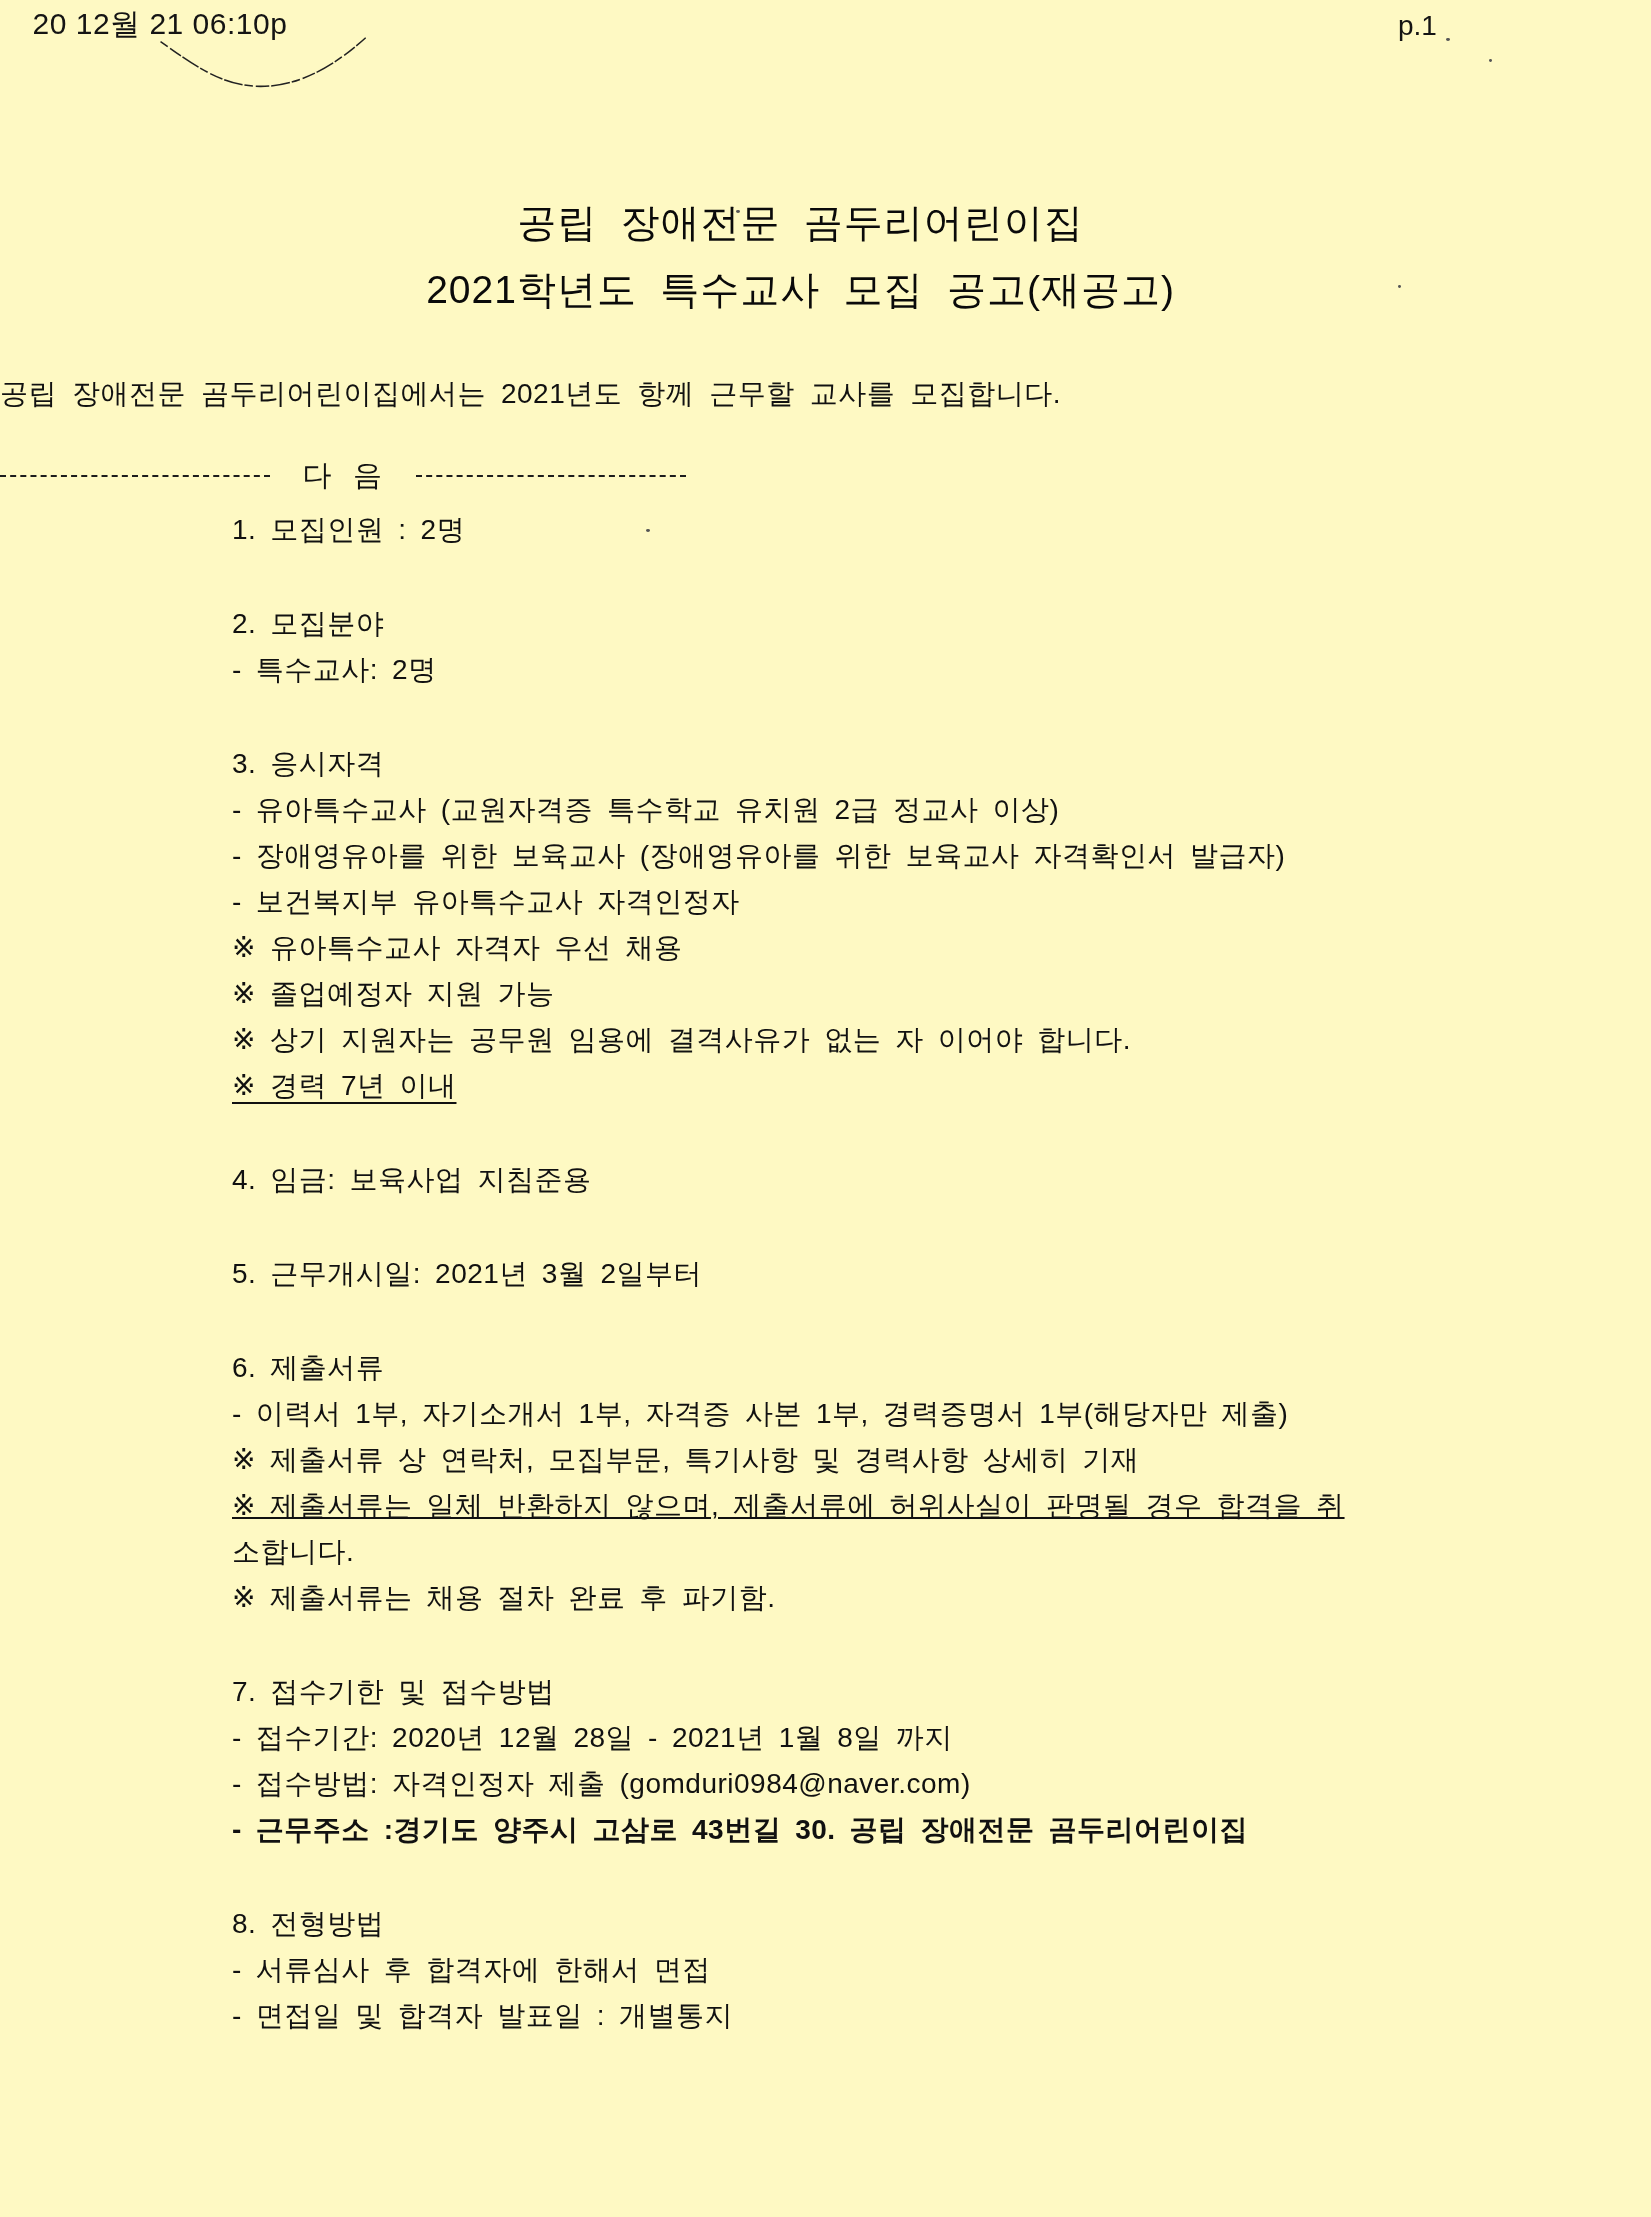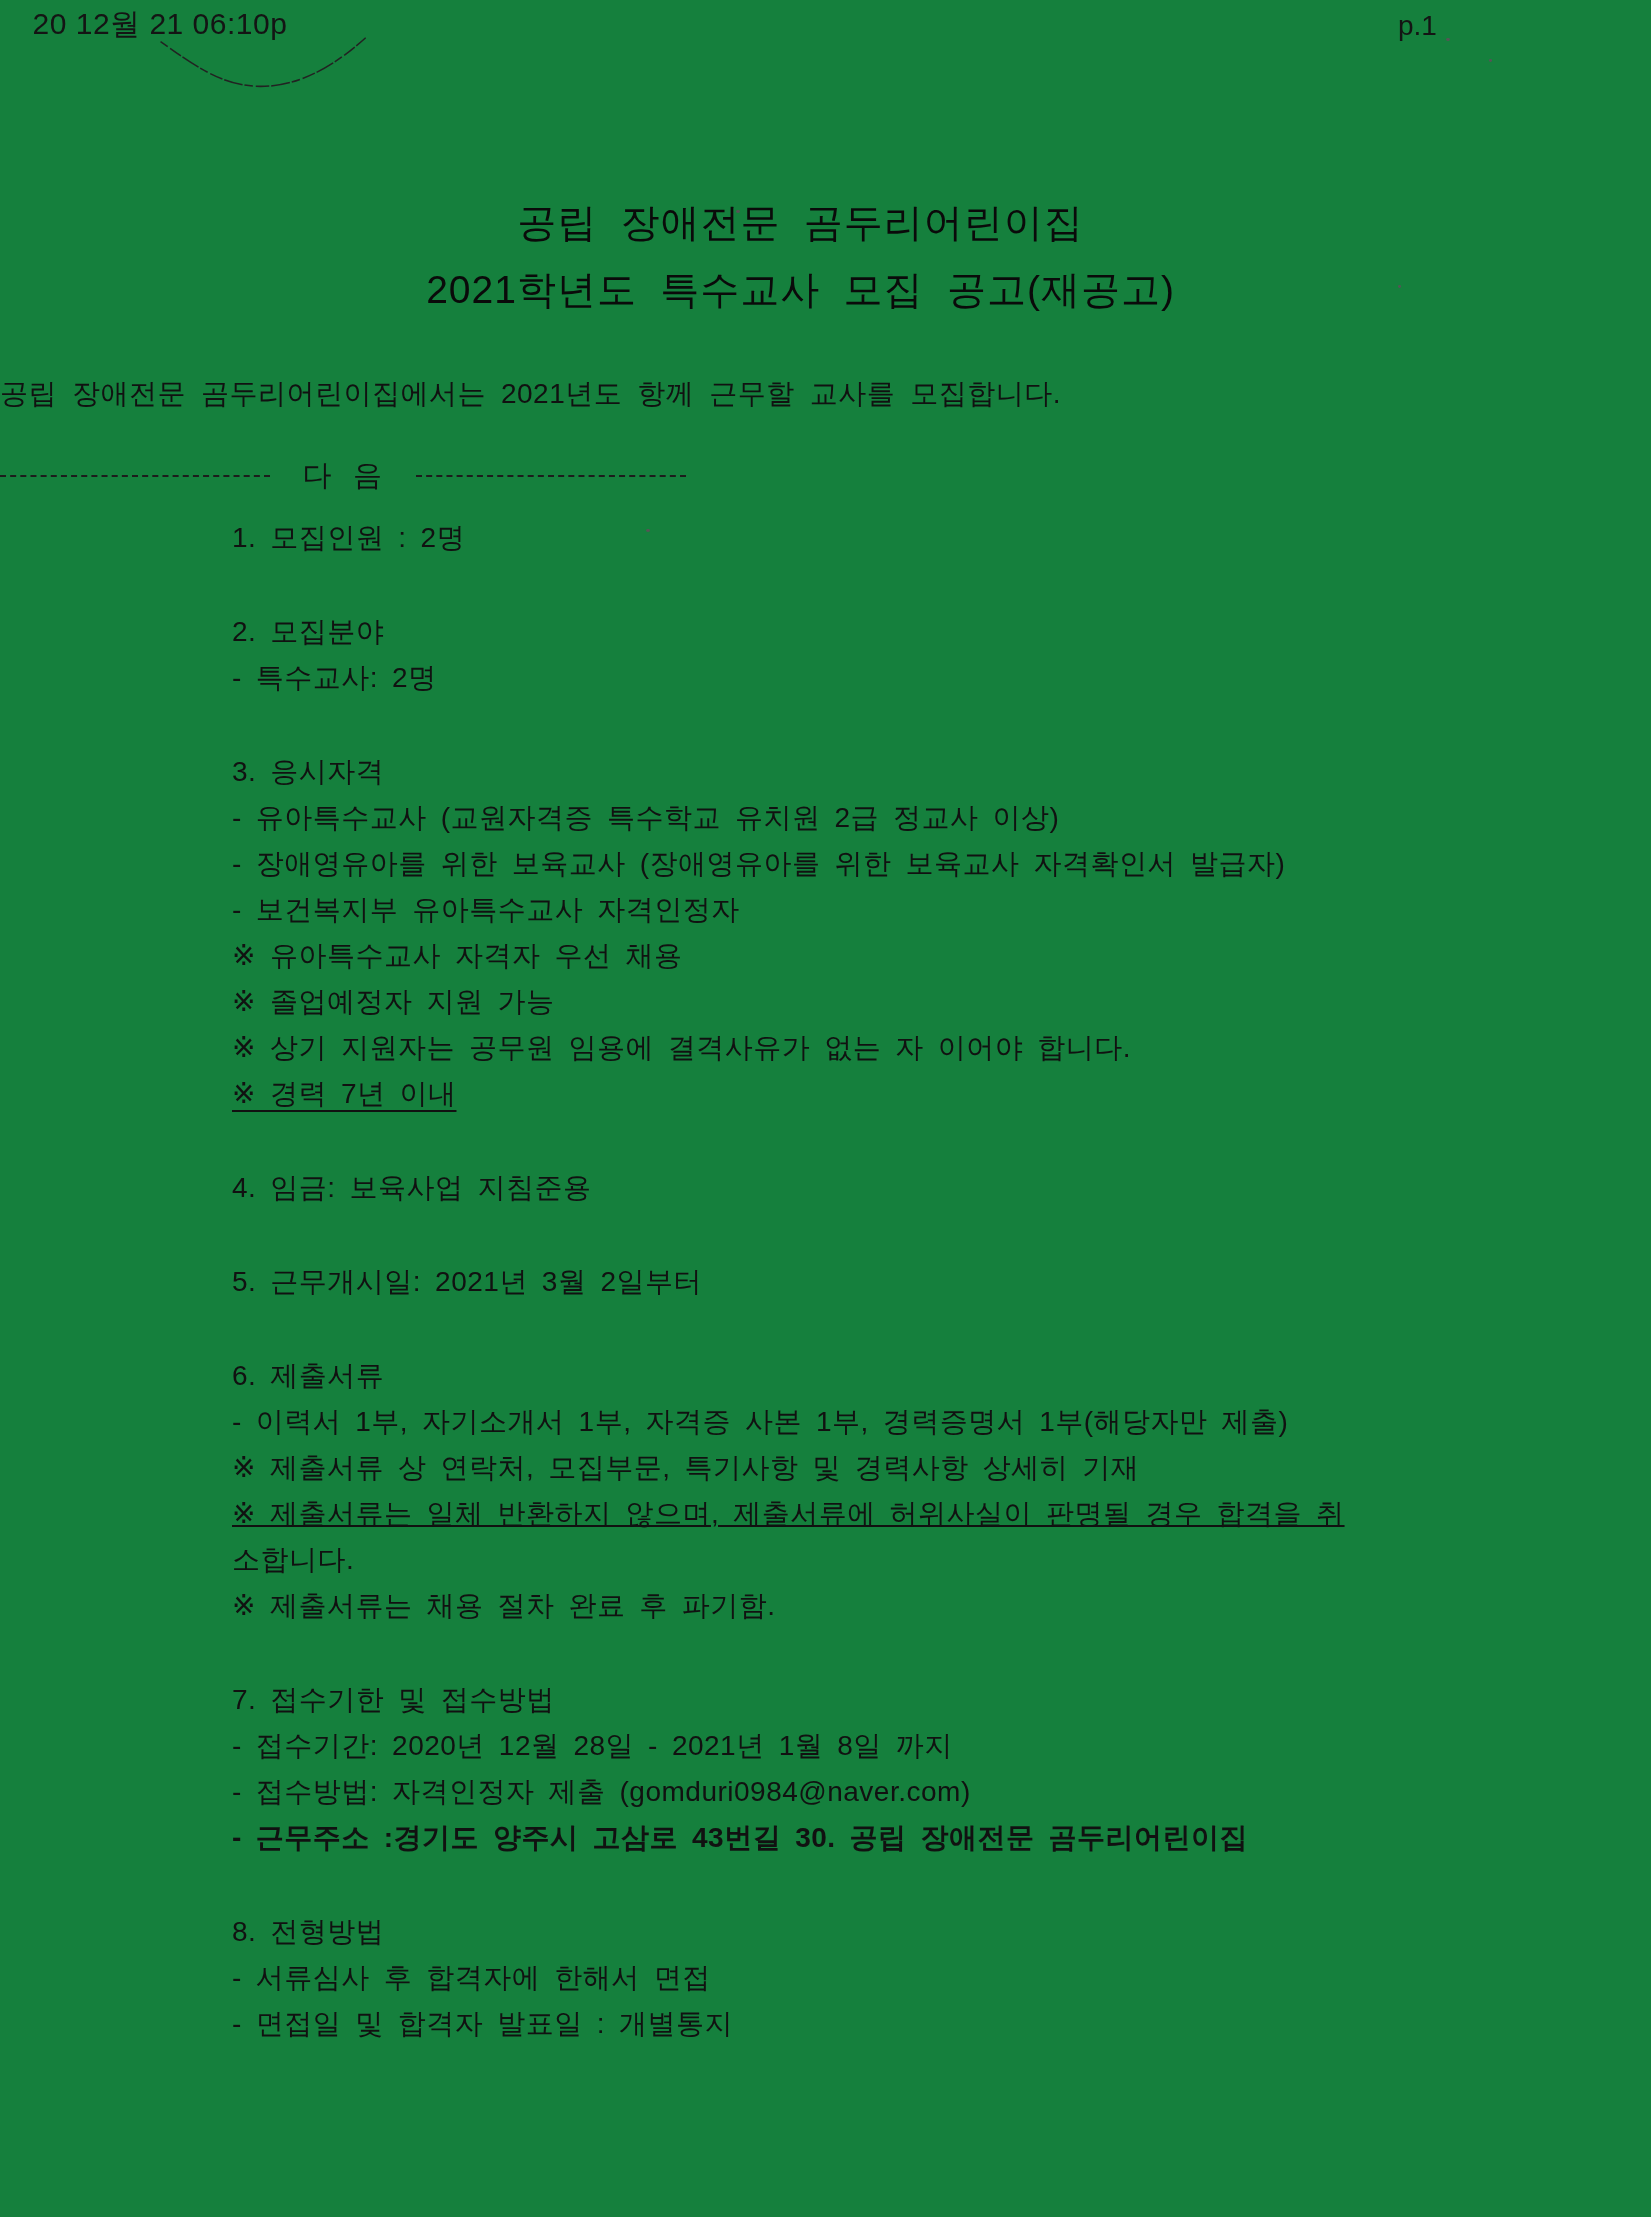--- a/index.html
+++ b/index.html
@@ -3,21 +3,21 @@
 <meta charset="utf-8">
 <style>
   html, body { margin: 0; padding: 0; }
   body {
     width: 1652px; height: 2218px;
     background: #ffffff;
     font-family: "Liberation Sans", "DejaVu Sans", sans-serif;
     color: #111;
     -webkit-font-smoothing: none;
   }
-  .page { position: relative; width: 1652px; height: 2218px; overflow: hidden; background:#15803d; }
+  .page { position: relative; width: 1652px; height: 2218px; overflow: hidden; background:#fef9c3; }
 
   .fax-timestamp {
     position: absolute; left: 32.5px; top: 3.8px;
     font-size: 30px; letter-spacing: 0.5px; color: #141414;
   }
   .page-number {
     position: absolute; left: 1398px; top: 9.6px;
     font-size: 28px; color: #141414;
   }
   .scribble { position: absolute; left: 151px; top: 27px; }
@@ -40,21 +40,21 @@
   .divider {
     margin-top: 36px;
     display: flex; align-items: center; 
     gap: 32.5px; height: 46px;
   }
   .divider-dash { width: 270px; height: 0; border-top: 2.9px dashed #1c1c1c; }
   .divider-label { font-size: 29px; letter-spacing: 1.9px; word-spacing: 9.6px; }
 
   .sections { padding-left: 232px; padding-right: 115px; }
   .section { margin-top: 48px; }
-  .section:first-child { margin-top: 16px; }
+  .section:first-child { margin-top: 8px; }
   .line {
     font-size: 28px; line-height: 46px;
     word-spacing: 5.7px; letter-spacing: 0.5px;
     white-space: nowrap;
   }
   .line.wrap { white-space: normal; text-decoration: underline; }
   .u { text-decoration: underline; text-underline-offset: 6.7px; text-decoration-thickness: 1.9px; margin-top: 12px; }
   .b { font-weight: bold; }
 
   .speck { position: absolute; background: #555; border-radius: 50%; }

